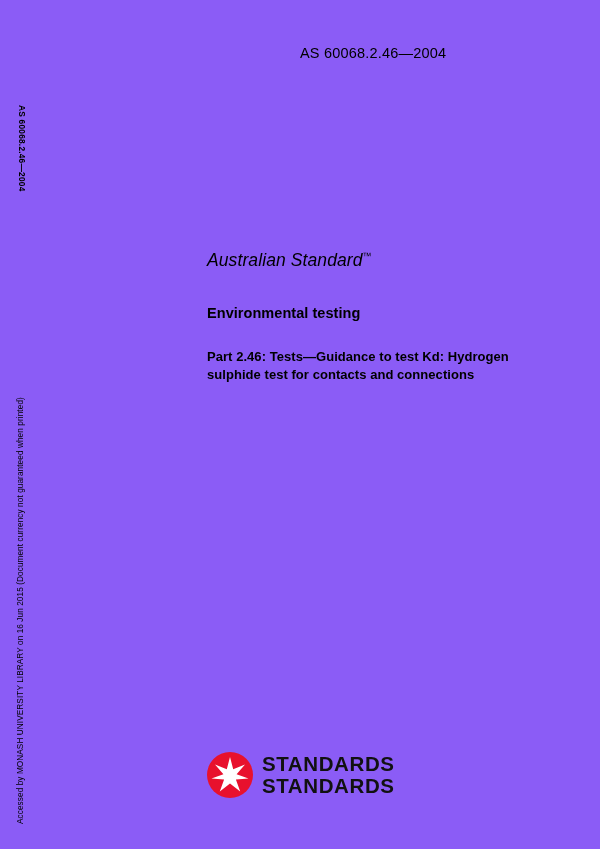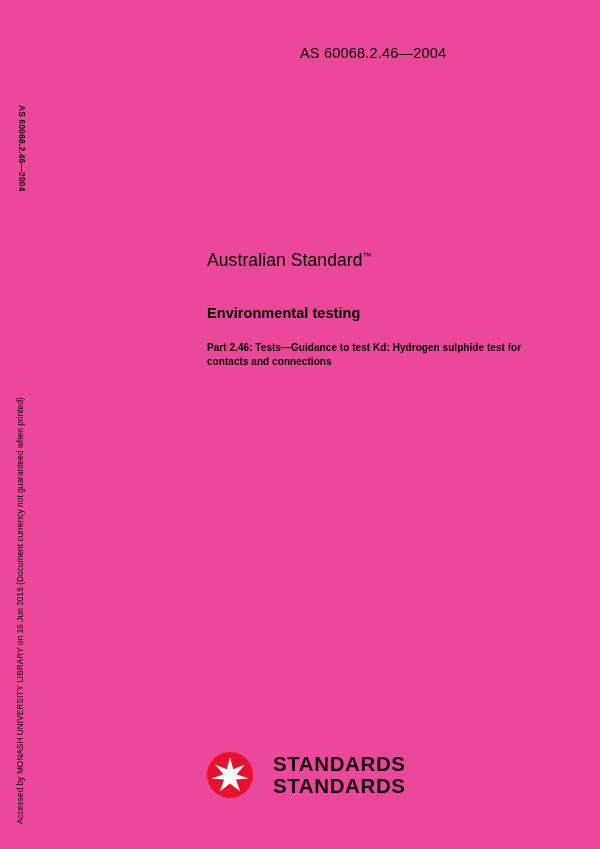--- a/index.html
+++ b/index.html
@@ -8,21 +8,21 @@
     background: #ffffff;
   }
   body {
     font-family: "Liberation Sans", sans-serif;
     color: #000000;
   }
   .page {
     position: relative;
     width: 600px;
     height: 849px;
-    background: #ec4899;
+    background: #8b5cf6;
     overflow: hidden;
   }
 
   
   .designation {
     position: absolute;
     top: 45px;
     left: 300px;
     width: 265px;
     text-align: left;
@@ -70,34 +70,35 @@
     position: absolute;
     left: 207px;
     top: 250px;
     width: 350px;
   }
   .aus-standard {
     font-size: 17.5px;
     font-weight: normal;
     color: #000;
     letter-spacing: 0.1px;
+    font-style: italic;
   }
   .aus-standard .tm {
     font-size: 9px;
     vertical-align: super;
   }
   .subject {
     margin-top: 34px;
     font-size: 14.5px;
     font-weight: bold;
     letter-spacing: 0.05px;
   }
   .part-title {
-    margin-top: 20px;
-    font-size: 10px;
+    margin-top: 27px;
+    font-size: 13px;
     font-weight: bold;
     line-height: 1.38;
     letter-spacing: 0.05px;
   }
 
   
   .logo {
     position: absolute;
     left: 207px;
     top: 752px;
@@ -115,21 +116,21 @@
     left: 0; top: 0;
     width: 46px; height: 46px;
     background: #e8112d;
     border-radius: 50%;
   }
   .logo-mark svg {
     position: absolute;
     left: 0; top: 0;
   }
   .logo-text {
-    margin-left: 20px;
+    margin-left: 9px;
     line-height: 1.0;
   }
   .logo-text .l1,
   .logo-text .l2 {
     font-size: 20.5px;
     font-weight: bold;
     letter-spacing: 0.6px;
     color: #111;
     display: block;
   }

